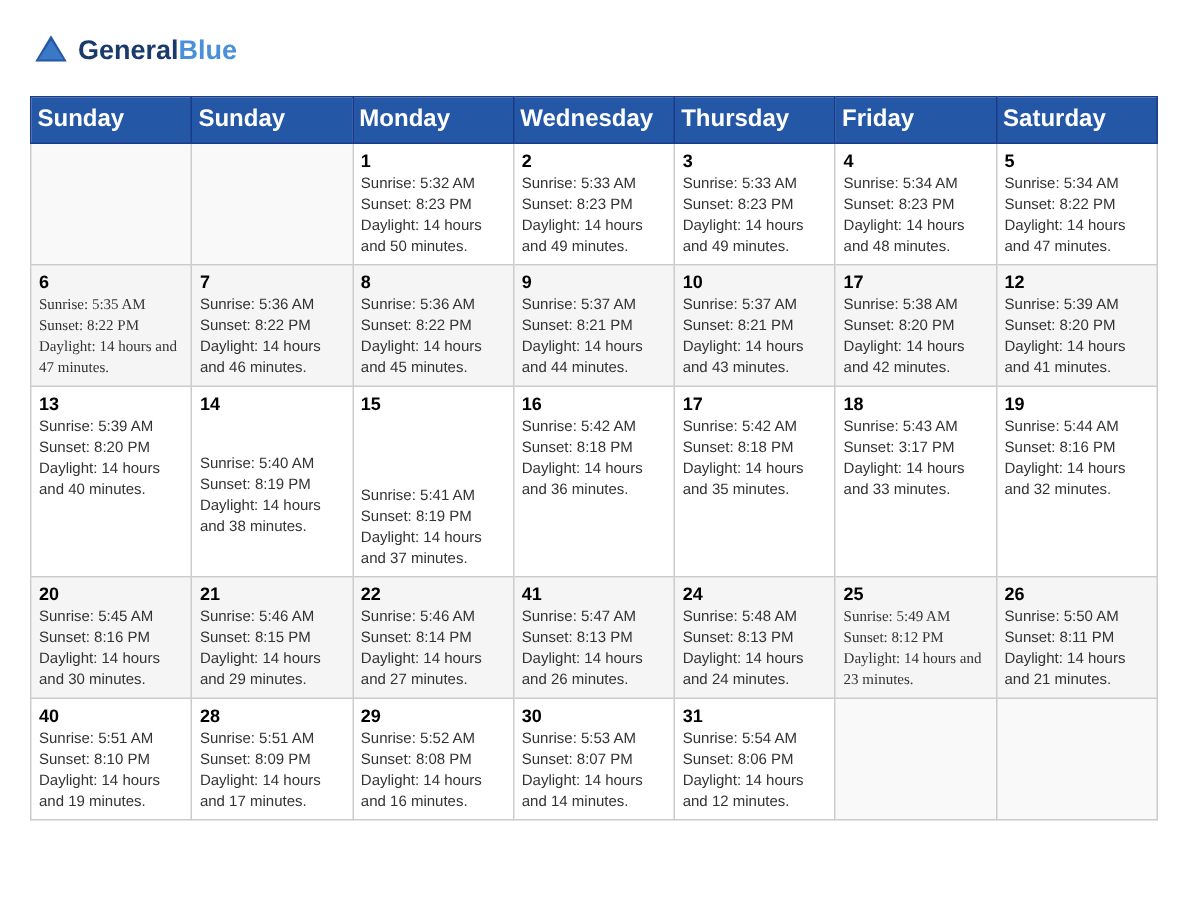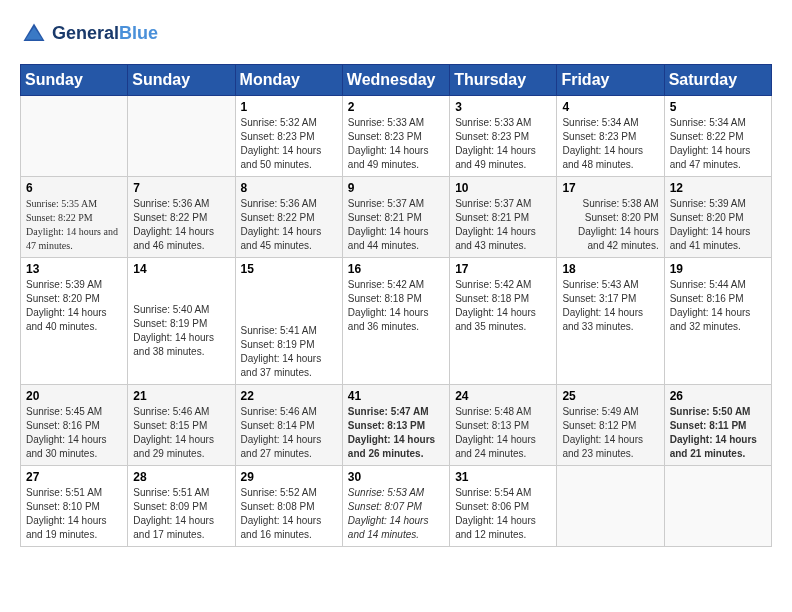--- a/index.html
+++ b/index.html
@@ -180,21 +180,21 @@
 Daylight: 14 hours and 44 minutes.</div>
         </td>
         <td>
           <span class="day-number">10</span>
           <div class="day-info" style="white-space: pre-line;">Sunrise: 5:37 AM
 Sunset: 8:21 PM
 Daylight: 14 hours and 43 minutes.</div>
         </td>
         <td>
           <span class="day-number">17</span>
-          <div class="day-info" style="white-space: pre-line; text-align: right;">Sunrise: 5:38 AM
+          <div class="day-info" style="white-space: pre-line;">Sunrise: 5:38 AM
 Sunset: 8:20 PM
 Daylight: 14 hours and 42 minutes.</div>
         </td>
         <td>
           <span class="day-number">12</span>
           <div class="day-info" style="white-space: pre-line;">Sunrise: 5:39 AM
 Sunset: 8:20 PM
 Daylight: 14 hours and 41 minutes.</div>
         </td>
       </tr>
@@ -256,65 +256,65 @@
 Daylight: 14 hours and 29 minutes.</div>
         </td>
         <td>
           <span class="day-number">22</span>
           <div class="day-info" style="white-space: pre-line;">Sunrise: 5:46 AM
 Sunset: 8:14 PM
 Daylight: 14 hours and 27 minutes.</div>
         </td>
         <td>
           <span class="day-number">41</span>
-          <div class="day-info" style="white-space: pre-line; font-weight: bold;">Sunrise: 5:47 AM
+          <div class="day-info" style="white-space: pre-line;">Sunrise: 5:47 AM
 Sunset: 8:13 PM
 Daylight: 14 hours and 26 minutes.</div>
         </td>
         <td>
           <span class="day-number">24</span>
           <div class="day-info" style="white-space: pre-line;">Sunrise: 5:48 AM
 Sunset: 8:13 PM
 Daylight: 14 hours and 24 minutes.</div>
         </td>
         <td>
           <span class="day-number">25</span>
-          <div class="day-info" style="white-space: pre-line;">Sunrise: 5:49 AM
+          <div class="day-info" style="white-space: pre-line; font-family: Liberation Serif, serif;">Sunrise: 5:49 AM
 Sunset: 8:12 PM
 Daylight: 14 hours and 23 minutes.</div>
         </td>
         <td>
           <span class="day-number">26</span>
-          <div class="day-info" style="white-space: pre-line; font-weight: bold;">Sunrise: 5:50 AM
+          <div class="day-info" style="white-space: pre-line;">Sunrise: 5:50 AM
 Sunset: 8:11 PM
 Daylight: 14 hours and 21 minutes.</div>
         </td>
       </tr>
       <tr>
         <td>
-          <span class="day-number">27</span>
+          <span class="day-number">40</span>
           <div class="day-info" style="white-space: pre-line;">Sunrise: 5:51 AM
 Sunset: 8:10 PM
 Daylight: 14 hours and 19 minutes.</div>
         </td>
         <td>
           <span class="day-number">28</span>
           <div class="day-info" style="white-space: pre-line;">Sunrise: 5:51 AM
 Sunset: 8:09 PM
 Daylight: 14 hours and 17 minutes.</div>
         </td>
         <td>
           <span class="day-number">29</span>
           <div class="day-info" style="white-space: pre-line;">Sunrise: 5:52 AM
 Sunset: 8:08 PM
 Daylight: 14 hours and 16 minutes.</div>
         </td>
         <td>
           <span class="day-number">30</span>
-          <div class="day-info" style="white-space: pre-line; font-style: italic;">Sunrise: 5:53 AM
+          <div class="day-info" style="white-space: pre-line;">Sunrise: 5:53 AM
 Sunset: 8:07 PM
 Daylight: 14 hours and 14 minutes.</div>
         </td>
         <td>
           <span class="day-number">31</span>
           <div class="day-info" style="white-space: pre-line;">Sunrise: 5:54 AM
 Sunset: 8:06 PM
 Daylight: 14 hours and 12 minutes.</div>
         </td>
         <td class="empty-cell"></td>

